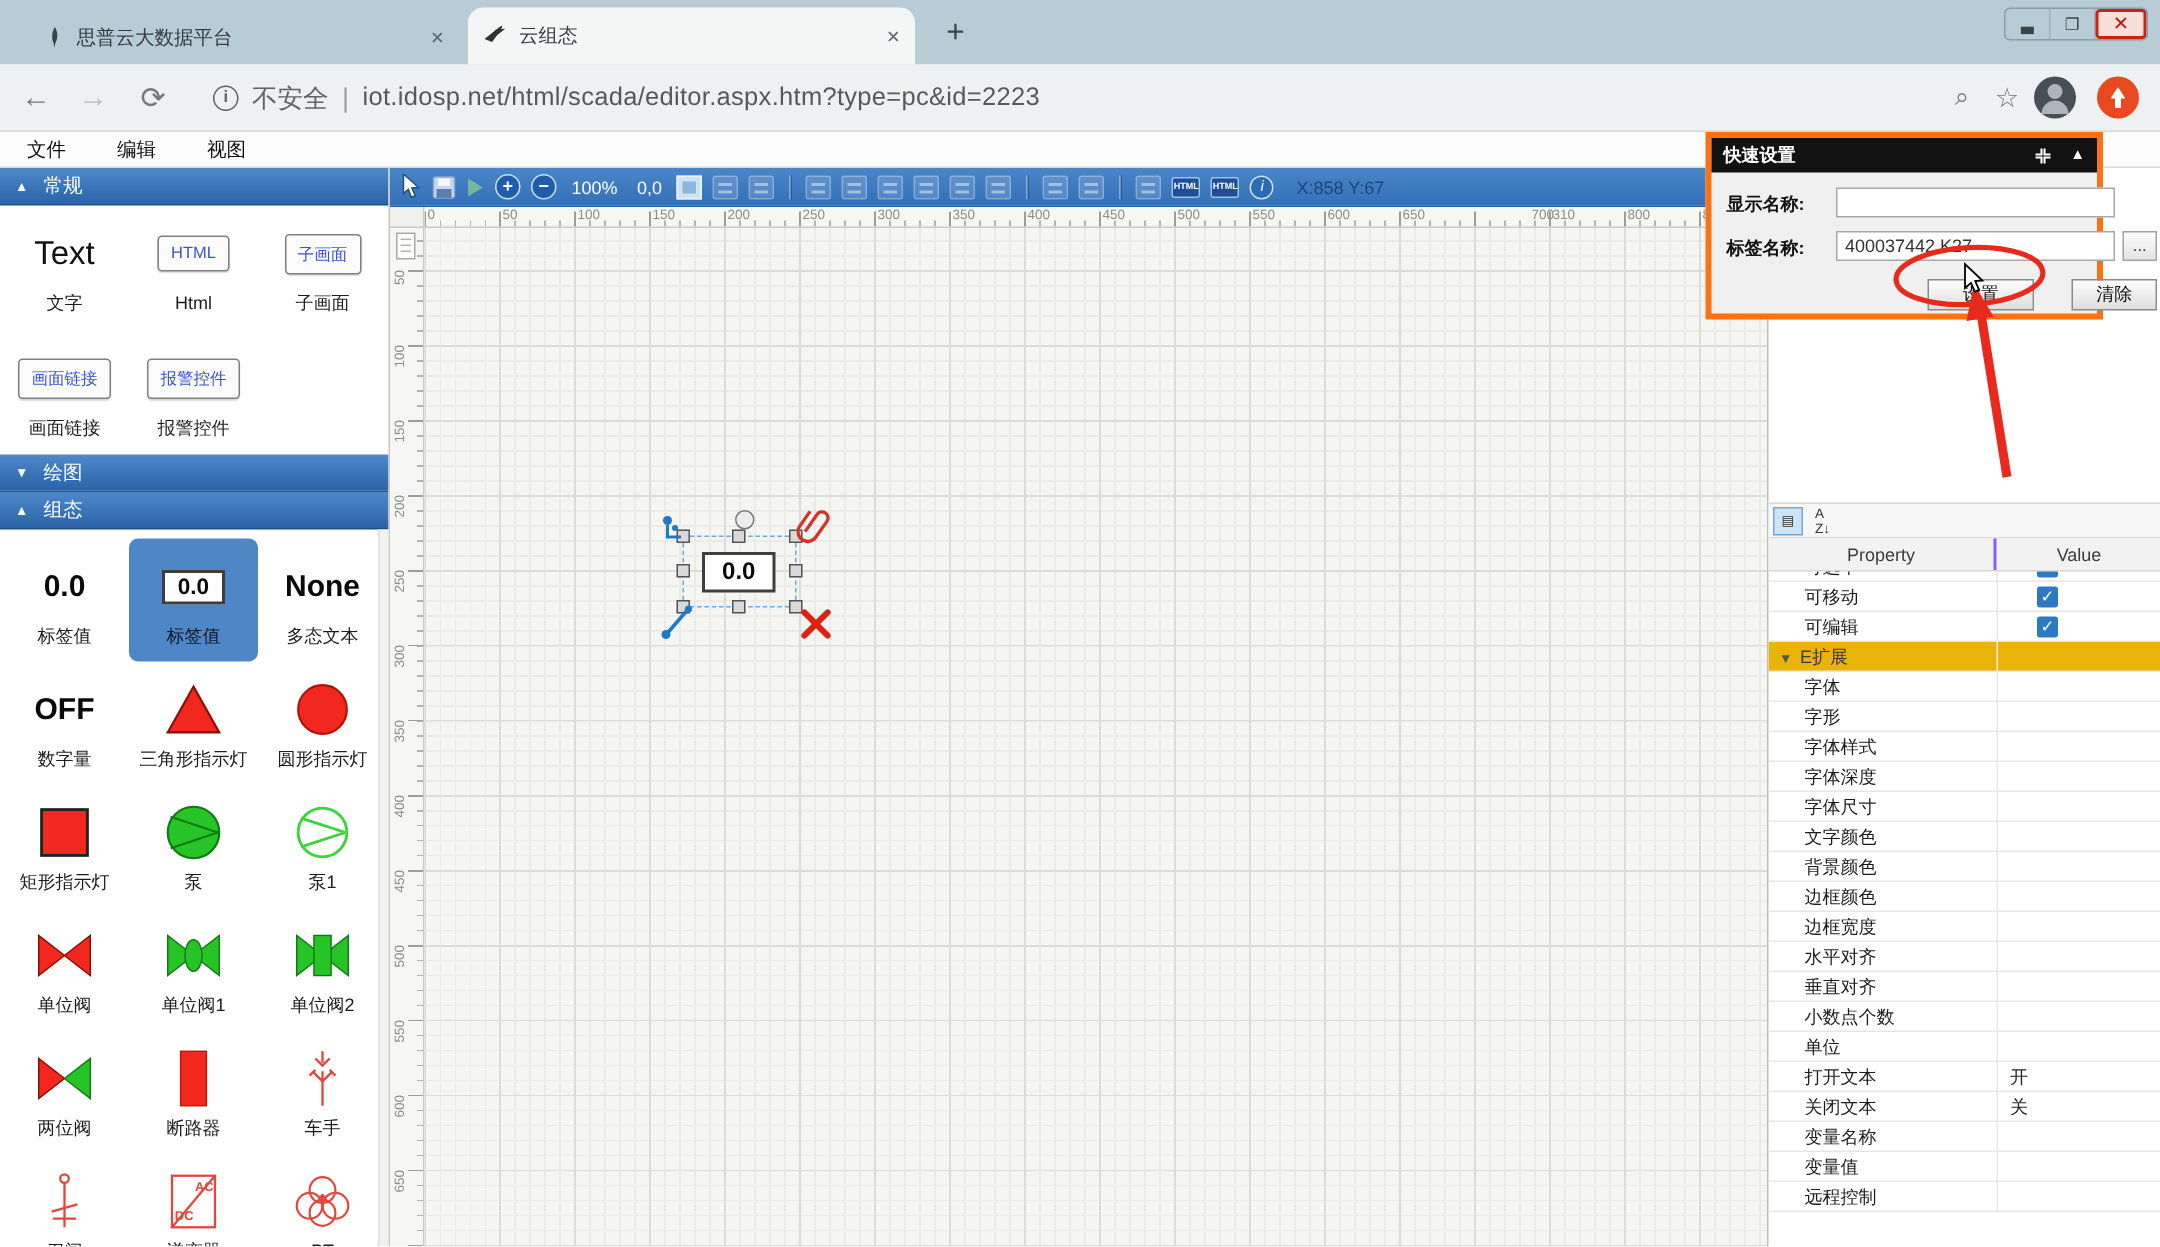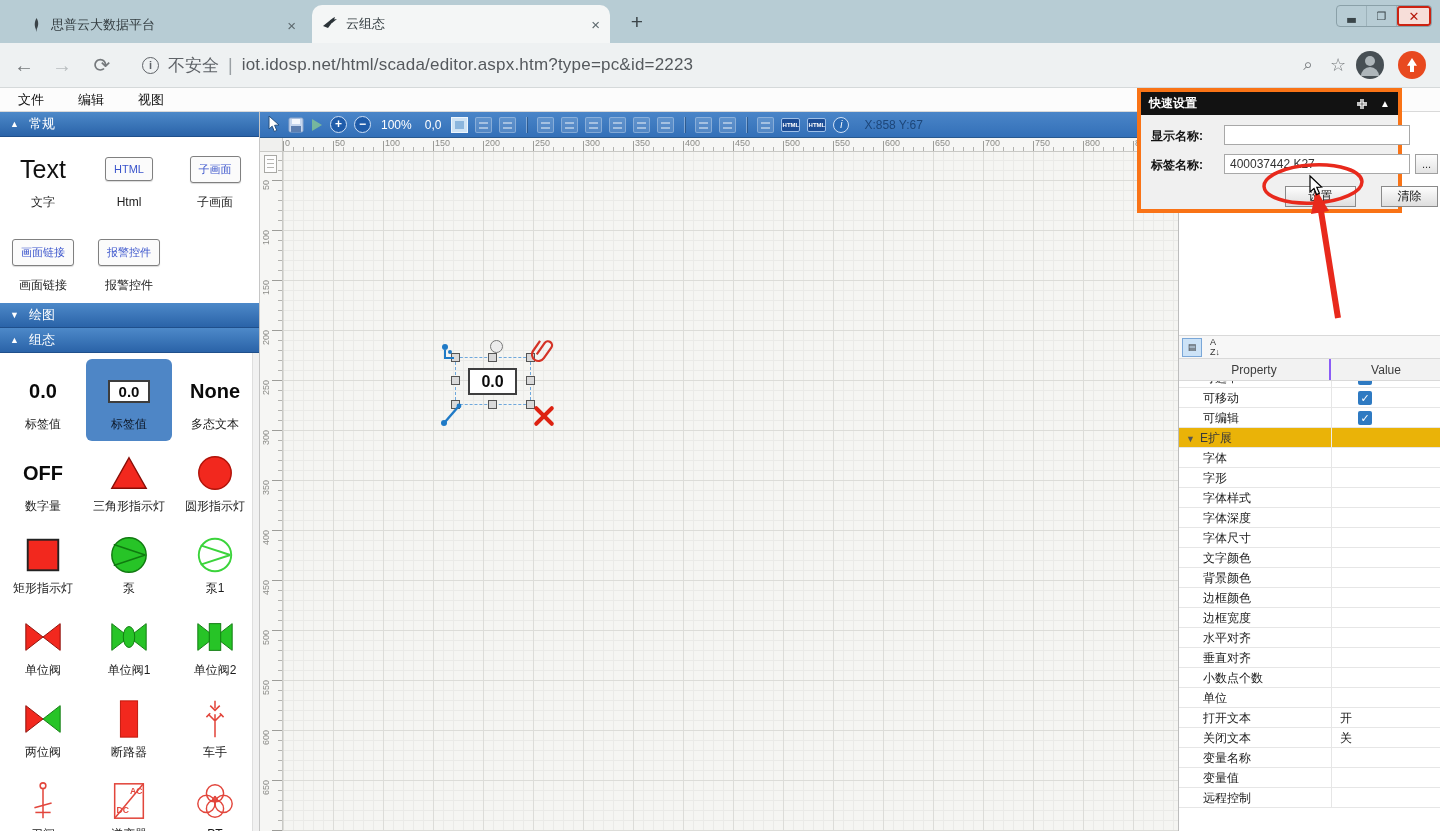--- a/index.html
+++ b/index.html
@@ -41,21 +41,21 @@
   
   #sidebar { left:0; top:112px; width:260px; height:719px; background:#fff; border-right:1px solid #c6c6c6; overflow:hidden; }
   .panel-header { width:100%; height:25px; background:linear-gradient(#4d89c9,#2a63a8); color:#fff; font-size:13px; display:flex; align-items:center; gap:10px; padding-left:10px; border-bottom:1px solid #1f4f8b; }
   .panel-header .ph-arrow { font-size:9px; color:#fff; }
   .pal-grid { display:grid; grid-template-columns:86px 86px 86px; }
   .pal-cell { height:82px; display:flex; flex-direction:column; align-items:center; padding-top:9px; }
   .pal-icon { height:46px; display:flex; align-items:center; justify-content:center; }
   .pal-icon svg { width:42px; height:42px; }
   .pal-label { margin-top:4px; font-size:12px; color:#1c1c1c; text-align:center; line-height:13px; max-width:82px; }
   .pal-value { font-size:20px; font-weight:700; color:#0a0a0a; }
-  .pal-text { font-size:25px; color:#111; }
+  .pal-text { font-size:22px; color:#111; }
   .pal-btn { border:1px solid #808080; border-radius:3px; background:#fbfbfb; color:#3b55cc; font-size:11px; padding:5px 8px; box-shadow:0 1px 1px rgba(0,0,0,.15); white-space:nowrap; }
   .pal-boxed { border:2px solid #3d3d3d; background:#fff; color:#0a0a0a; font-weight:700; font-size:15px; padding:1px 9px; }
   .pal-cell.selected { background:#4e86c6; border-radius:6px; }
   .pal-cell.selected .pal-label { color:#0d1828; }
   #sidebar-scroll { right:0; top:241px; width:7px; height:478px; background:#f1f1f1; border-left:1px solid #dedede; }
 
   
   #canvas-region { left:260px; top:112px; width:918px; height:719px; background:#f5f5f2; }
   #editor-toolbar { left:0; top:0; width:918px; height:26px; background:linear-gradient(#4a85c8,#3370b8); border-bottom:1px solid #28598f; display:flex; align-items:center; gap:7px; padding:0 0 0 8px; }
   .tb-txt { color:#fff; font-size:12px; margin:0 3px; }
@@ -473,22 +473,22 @@
         <span class="hlab" style="left: 202px;">200</span>
         <span class="hlab" style="left: 252px;">250</span>
         <span class="hlab" style="left: 302px;">300</span>
         <span class="hlab" style="left: 352px;">350</span>
         <span class="hlab" style="left: 402px;">400</span>
         <span class="hlab" style="left: 452px;">450</span>
         <span class="hlab" style="left: 502px;">500</span>
         <span class="hlab" style="left: 552px;">550</span>
         <span class="hlab" style="left: 602px;">600</span>
         <span class="hlab" style="left: 652px;">650</span>
-        <span class="hlab" style="left: 702px; text-align: right;">700</span>
-        <span class="hlab" style="left: 752px;">750</span>
+        <span class="hlab" style="left: 738px; text-align: right;">700</span>
+        <span class="hlab" style="left: 752px;">310</span>
         <span class="hlab" style="left: 802px;">800</span>
         <span class="hlab" style="left: 852px;">850</span>
       </div>
     <div id="v-ruler" class="abs">
         <div class="tmin"></div>
         <div class="tmaj"></div>
         <span class="vlab" style="top: 28px;">50</span>
         <span class="vlab" style="top: 78px;">100</span>
         <span class="vlab" style="top: 128px;">150</span>
         <span class="vlab" style="top: 178px;">200</span>

